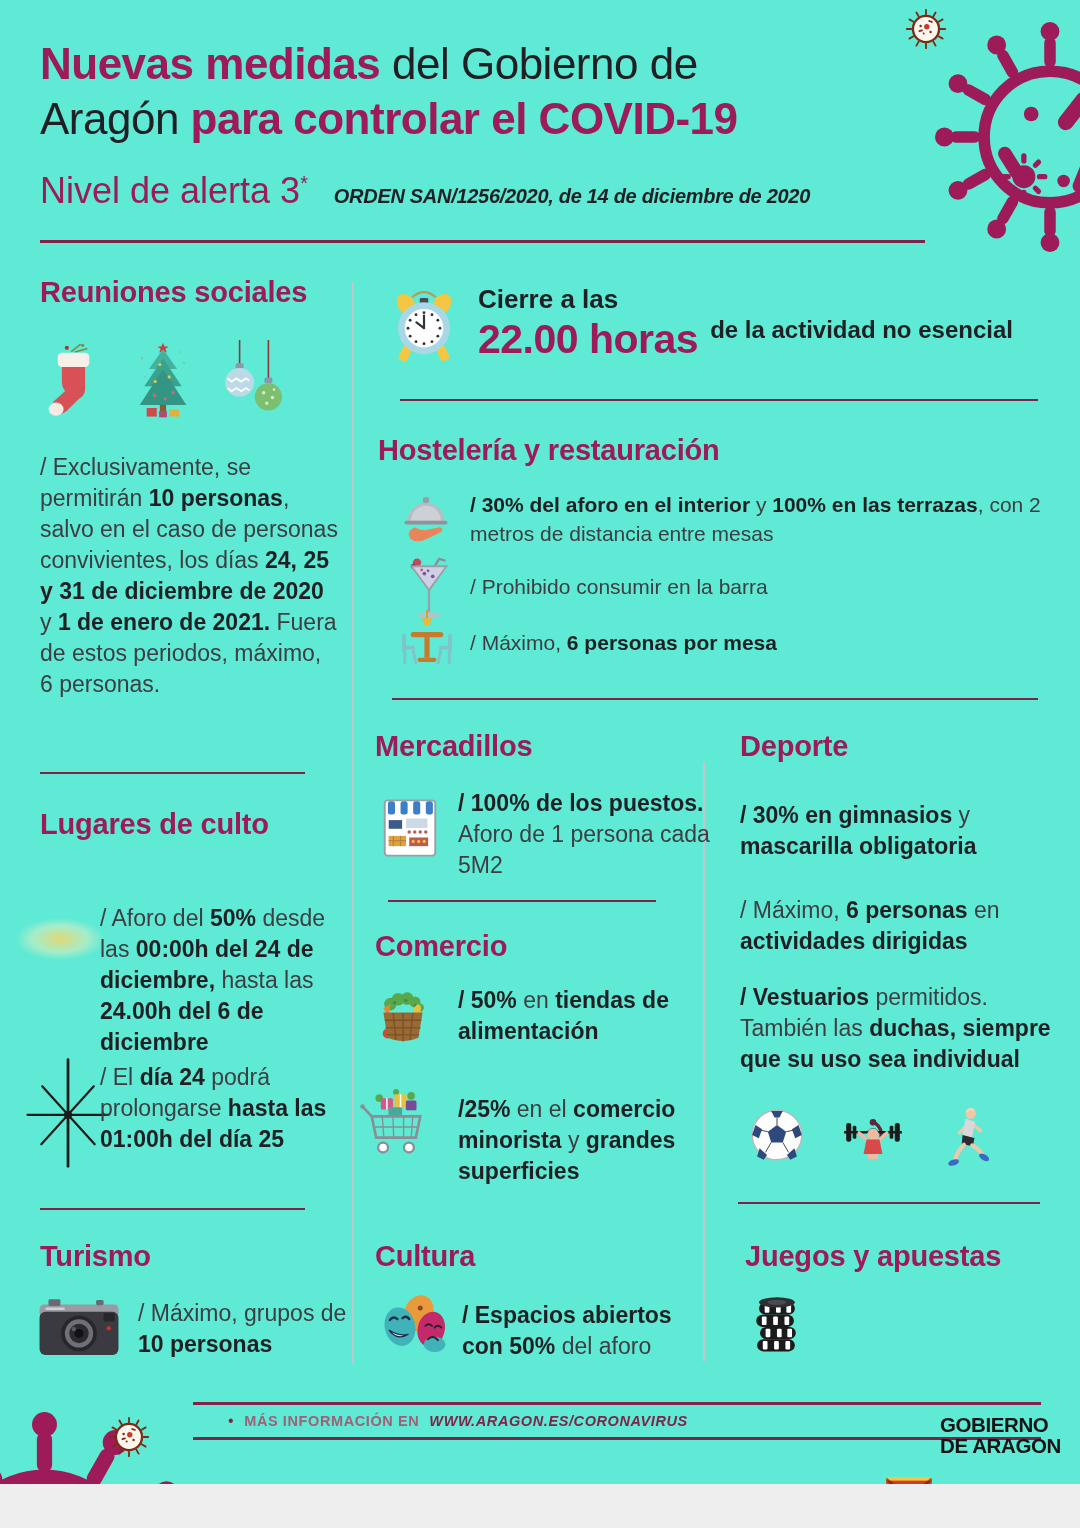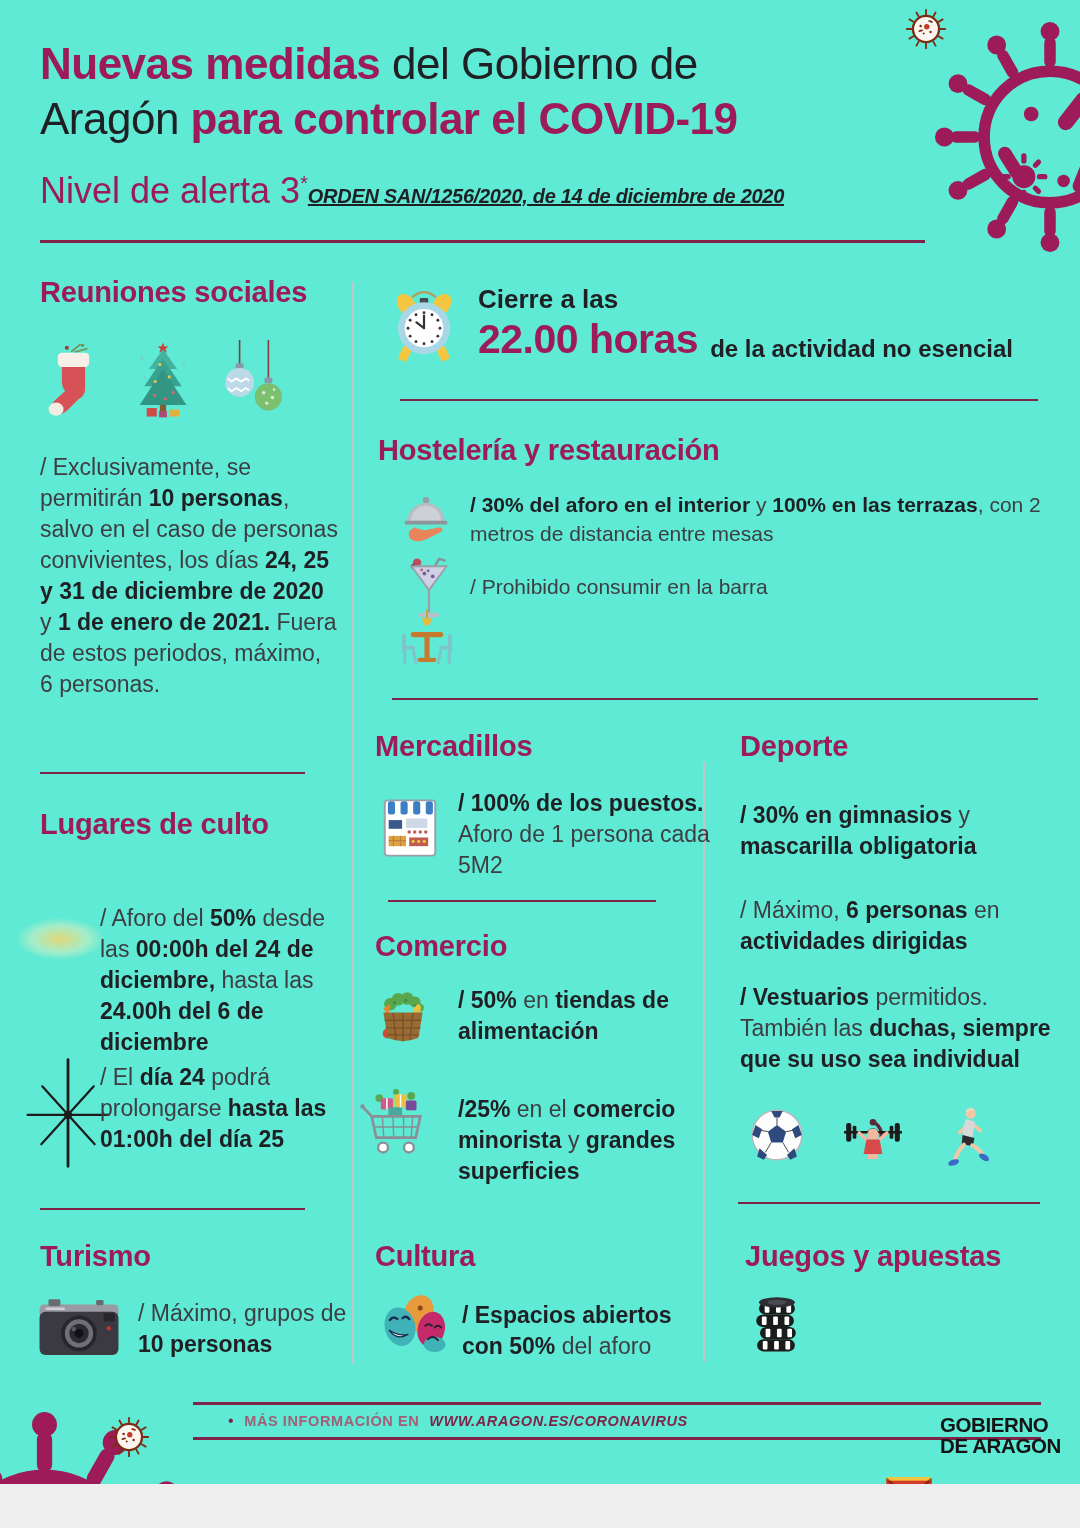--- a/index.html
+++ b/index.html
@@ -5,31 +5,31 @@
   :root{ --acc:#9c1b58; }
   html,body{margin:0;padding:0;background:#eee;}
   .page{position:relative;width:1080px;height:1484px;background:#5eead4;overflow:hidden;
         font-family:"Liberation Sans",sans-serif;color:#3d3d42;margin:0 auto;}
   .abs{position:absolute;}
   .hr{position:absolute;background:#7e2448;height:2px;}
   .vr{position:absolute;background:#c4c4ca;width:2px;}
   .title{font-size:44px;line-height:55px;font-weight:400;color:#1f1f24;letter-spacing:-0.5px;}
   .title b{font-weight:700;}
   .acc{color:var(--acc) !important;}
-  .alert-row{display:flex;align-items:baseline;text-align:right;}
+  .alert-row{display:flex;align-items:baseline;gap:26px;text-align:right;}
   .alert{font-size:36px;color:var(--acc);font-weight:400;}
   .alert sup{font-size:55%;}
-  .order{font-size:20px;font-style:italic;font-weight:700;color:#1f1f24;letter-spacing:-0.3px;text-decoration:underline;}
+  .order{font-size:20px;font-style:italic;font-weight:700;color:#1f1f24;letter-spacing:-0.3px;}
   .sec-title{font-size:29px;font-weight:700;color:var(--acc);letter-spacing:-0.2px;}
   .body{font-size:23px;line-height:31px;color:#3d3d42;}
   .body b{color:#1f1f24;font-weight:700;}
   .sbody{font-size:21px;line-height:29px;color:#3d3d42;}
   .sbody b{color:#1f1f24;font-weight:700;}
   .closure-p{font-size:26px;font-weight:700;color:#1f1f24;}
-  .closure-row{display:flex;align-items:flex-end;gap:12px;}
+  .closure-row{display:flex;align-items:flex-start;gap:12px;}
   .closure-time{font-size:41px;font-weight:700;color:var(--acc);letter-spacing:-0.5px;}
   .closure-sfx{font-size:24px;font-weight:700;color:#1f1f24;}
   .glow{background:radial-gradient(ellipse at center,rgba(238,214,110,0.9) 0%,rgba(250,240,190,0.45) 45%,rgba(255,255,255,0) 72%);}
   .foot-info{display:flex;align-items:center;gap:10px;font-size:14.5px;letter-spacing:0.6px;}
   .foot-bullet{color:#7e2448;font-size:16px;}
   .foot-label{color:#a06078;font-weight:600;}
   .foot-url{color:#7e2448;font-weight:700;font-style:italic;}
   .gov{font-size:20.5px;line-height:21px;font-weight:700;color:#141414;letter-spacing:-0.4px;}
 </style>
 </head>
@@ -313,20 +313,21 @@
         <line x1="19" y1="50" x2="22" y2="64"></line>
       <line x1="61" y1="50" x2="61" y2="64"></line>
         <line x1="51" y1="50" x2="48" y2="64"></line>
     </g>
     <g fill="#c57a2e">
       <rect x="16" y="28" width="38" height="6" rx="3"></rect>
         <rect x="32" y="34" width="6" height="24"></rect>
       <rect x="24" y="58" width="22" height="5" rx="2.5"></rect>
     </g>
   </svg>
+  <div class="abs sbody" style="left:470px;top:628px;width:578px"><span>/  Máximo, </span><b>6 personas por mesa</b></div>
 
   <div class="hr" style="left:392px;top:698px;width:646px"></div>
 
   <div class="abs sec-title" style="left:375px;top:730px">Mercadillos</div>
 
   <svg class="abs" style="left:382px;top:798px" width="56" height="60" viewBox="0 0 70 76">
     <rect x="3" y="3" width="64" height="70" rx="4" fill="#ffffff" stroke="#9aa0a8" stroke-width="2.5"></rect>
     <g fill="#3d7fc4">
       <rect x="7" y="4" width="9" height="17" rx="3"></rect>
         <rect x="23" y="4" width="9" height="17" rx="3"></rect>

